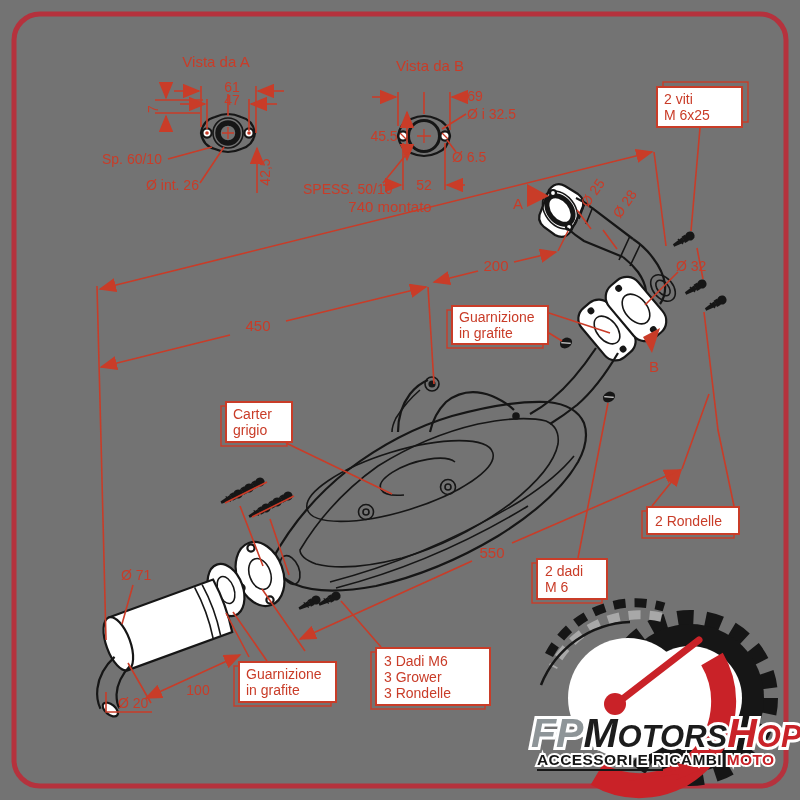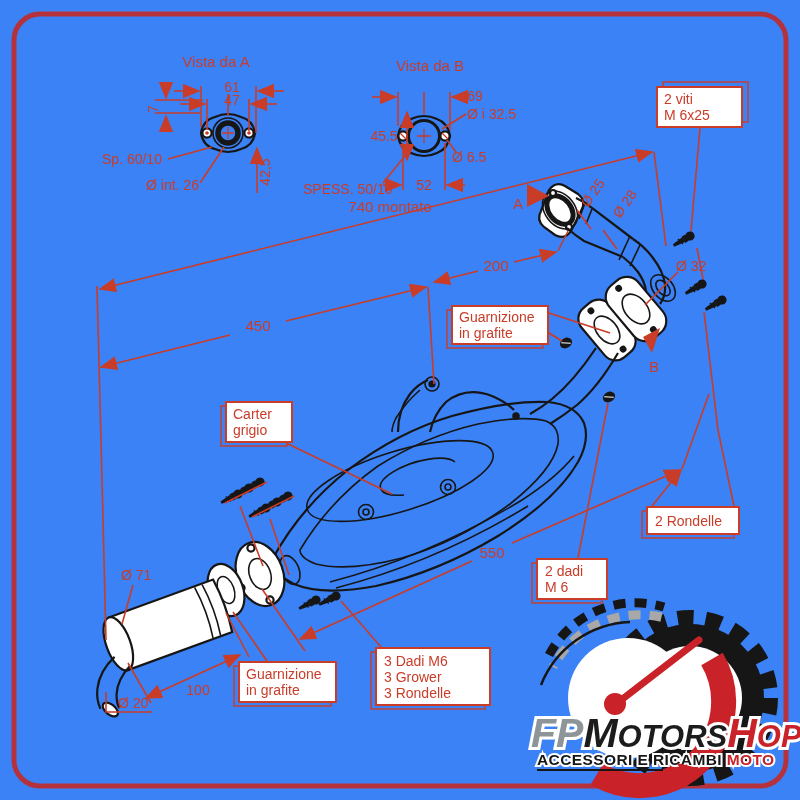--- a/index.html
+++ b/index.html
@@ -1,16 +1,16 @@
 <!DOCTYPE html>
 <html><head>
 <meta charset="utf-8">
 <style>
   html,body{margin:0;padding:0;background:#fff;}
-  .stage{width:800px;height:800px;position:relative;background:#3b82f6;overflow:hidden;}
+  .stage{width:800px;height:800px;position:relative;background:#737373;overflow:hidden;}
   svg{display:block;}
   .rl{stroke:#c93c28;stroke-width:1.6;fill:none;}
   .rlt{stroke:#c93c28;stroke-width:1.3;fill:none;}
   .bl{stroke:#161616;stroke-width:2.2;fill:none;}
   .blw{stroke:#161616;stroke-width:2.2;fill:#fff;}
   .bl1{stroke:#161616;stroke-width:1.6;fill:none;}
   .blf{fill:#161616;stroke:none;}
   .rf{fill:#c93c28;stroke:none;}
   .rt{fill:#c93c28;font-family:"Liberation Sans",sans-serif;font-size:14px;}
   .rts{fill:#c93c28;font-family:"Liberation Sans",sans-serif;font-size:15px;}

